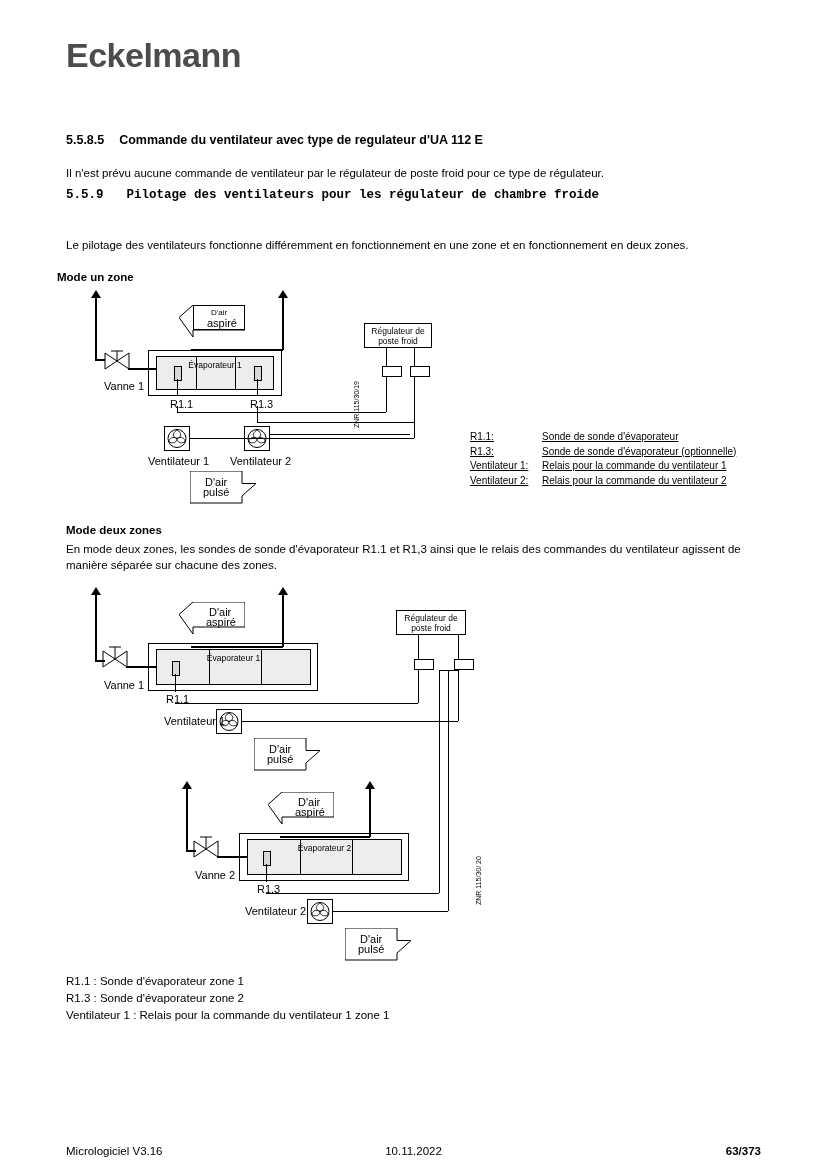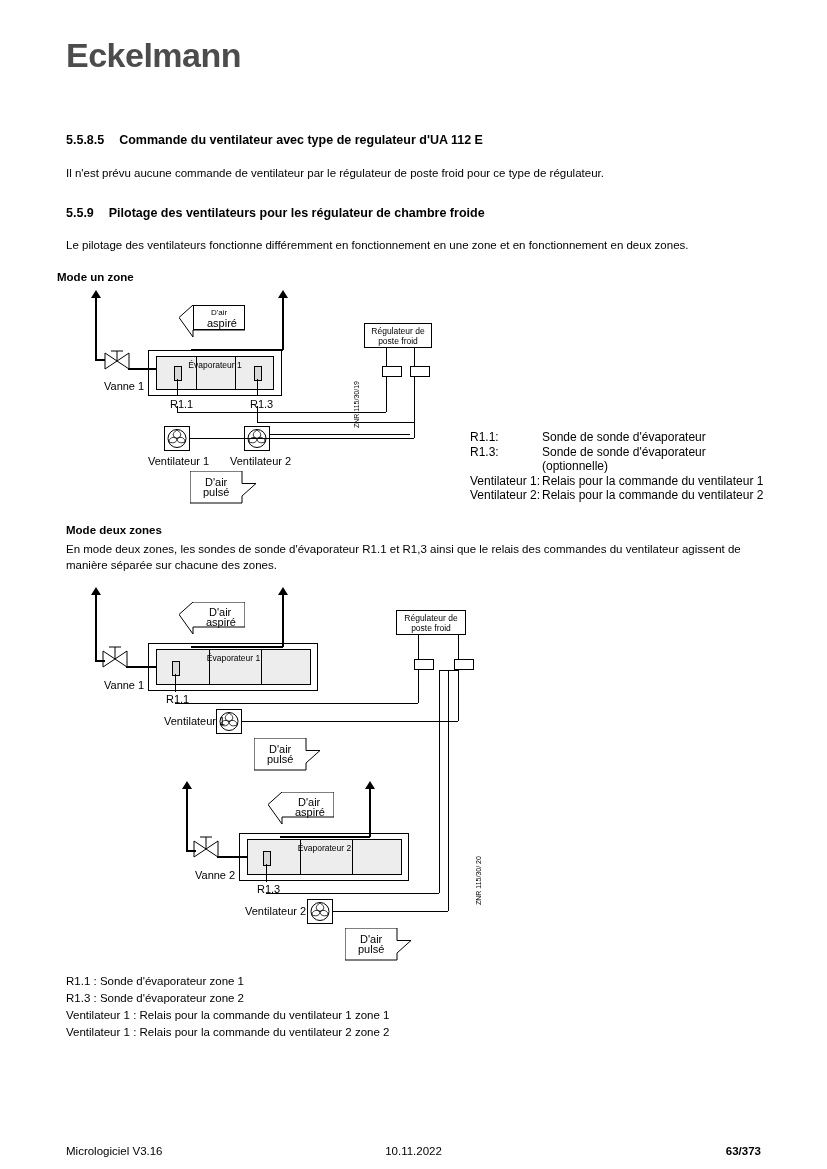--- a/index.html
+++ b/index.html
@@ -78,21 +78,21 @@
     position:absolute;width:0;height:0;
     border-left:5px solid transparent;border-right:5px solid transparent;
     border-bottom:8px solid #000;
   }
 
   .vert-code{
     position:absolute;font-size:7px;color:#000;
     transform:rotate(-90deg);transform-origin:left top;white-space:nowrap;
   }
 
-  .legend{position:absolute;font-size:12px;line-height:14.5px;}
+  .legend{position:absolute;font-size:10px;line-height:14.5px;text-decoration:underline;}
   .legend .row{display:flex;}
   .legend .key{width:72px;flex:0 0 72px;}
   .legend .val{flex:1;}
 
   .footnote{position:absolute;font-size:11.5px;line-height:17px;}
 
   
   .footer{
     position:absolute;bottom:24px;left:66px;right:66px;
     font-size:11.5px;color:#000;
@@ -108,21 +108,21 @@
 
   <div class="logo">Eckelmann</div>
 
   <div class="h3" style="left:66px;top:133px;">
     <span class="num">5.5.8.5</span>
     <span style="display:inline-block;width:8px;"></span>
     <span>Commande du ventilateur avec type de regulateur d'UA 112 E</span>
   </div>
   <div class="para" style="left:66px;top:165px;width:700px;">Il n'est prévu aucune commande de ventilateur par le régulateur de poste froid pour ce type de régulateur.</div>
 
-  <div class="h3" style="left:66px;top:206px;">
+  <div class="h3" style="left:66px;top:188px;font-family:Liberation Mono, monospace;">
     <span class="num">5.5.9</span>
     <span style="display:inline-block;width:8px;"></span>
     <span>Pilotage des ventilateurs pour les régulateur de chambre froide</span>
   </div>
   <div class="para" style="left:66px;top:237px;width:700px;">Le pilotage des ventilateurs fonctionne différemment en fonctionnement en une zone et en fonctionnement en deux zones.</div>
   <div class="para bold" style="left:57px;top:269px;">Mode un zone</div>
 
   <div class="diagram" style="left:66px;top:288px;width:700px;height:225px;">
 
     <div class="arrowhead-up" style="left:25px;top:2px;"></div>
@@ -366,21 +366,20 @@
     <div class="lbl" style="left:294px;top:348px;">D'air</div>
     <div class="lbl" style="left:292px;top:358px;">pulsé</div>
 
     <div class="vert-code" style="left:409px;top:320px;">ZNR 115/30/ 20</div>
   </div>
 
   <div class="footnote" style="left:66px;top:973px;width:600px;">
     <div>R1.1 : Sonde d'évaporateur zone 1</div>
     <div>R1.3 : Sonde d'évaporateur zone 2</div>
     <div>Ventilateur 1 : Relais pour la commande du ventilateur 1 zone 1</div>
-    <div>Ventilateur 1 : Relais pour la commande du ventilateur 2 zone 2</div>
   </div>
 
   <div class="footer">
     <span class="left">Micrologiciel V3.16</span>
     <span class="center">10.11.2022</span>
     <span class="right">63/373</span>
   </div>
 
 </div>
 

